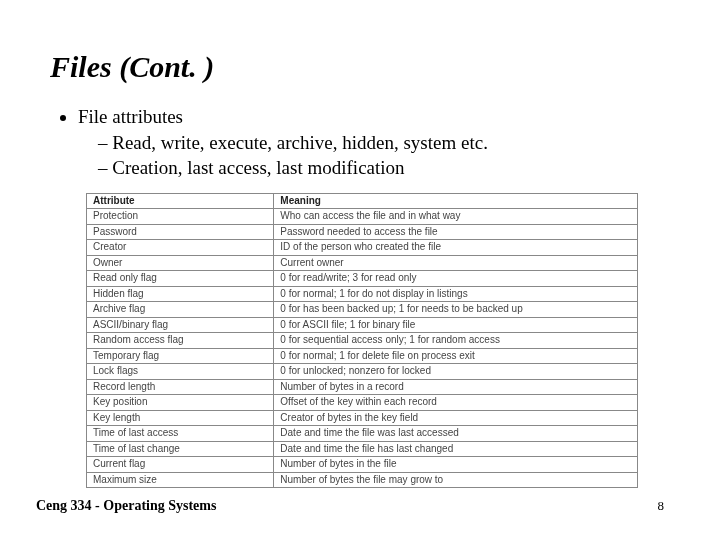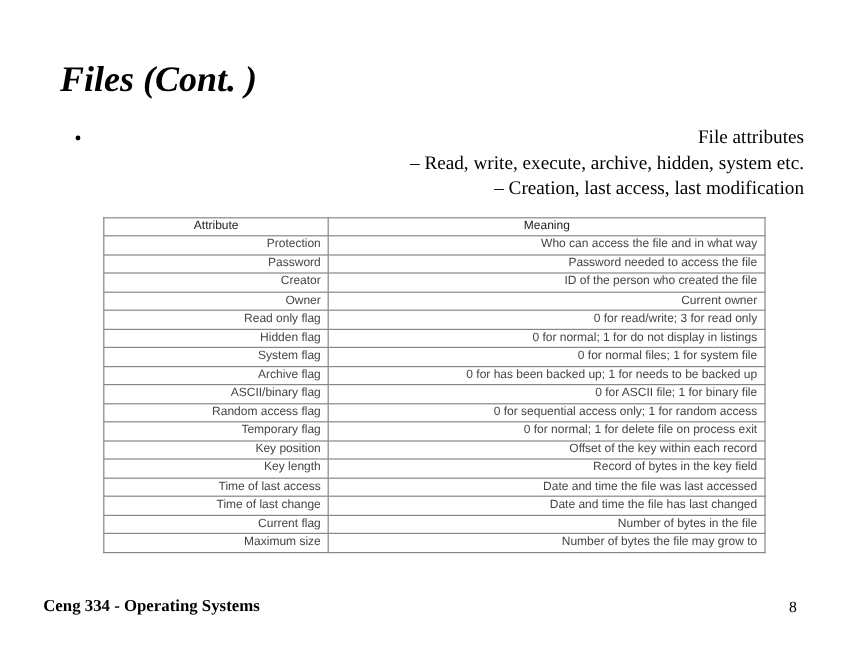--- a/index.html
+++ b/index.html
@@ -14,23 +14,22 @@
     }
     .title {
       font-size: 30px;
       font-weight: bold;
       font-style: italic;
       margin-bottom: 20px;
     }
     ul.outer {
       list-style: disc;
       padding-left: 28px;
-      font-size: 16px;
+      font-size: 19px;
       line-height: 1.35;
-      text-align: right;
     }
     ul.outer > li { margin-bottom: 2px; }
     ul.inner {
       list-style: none;
       padding-left: 20px;
     }
     ul.inner li::before {
       content: "– ";
     }
     .tablewrap {
@@ -39,28 +38,27 @@
     }
     table {
       border-collapse: collapse;
       width: 100%;
       font-family: Arial, Helvetica, sans-serif;
       font-size: 10px;
       color: #444;
     }
     th, td {
       border: 1px solid #888;
-      text-align: right;
+      text-align: left;
       padding: 1px 6px;
       line-height: 1.25;
       vertical-align: top;
     }
     th {
-      font-weight: normal;
-      text-align: center;
+      font-weight: bold;
       color: #222;
     }
     th:first-child, td:first-child { width: 34%; }
     .footer {
       position: absolute;
       left: 36px;
       bottom: 26px;
       font-size: 14px;
       font-weight: bold;
     }
@@ -113,46 +111,50 @@
         </tr>
         <tr>
           <td>Read only flag</td>
           <td>0 for read/write; 3 for read only</td>
         </tr>
         <tr>
           <td>Hidden flag</td>
           <td>0 for normal; 1 for do not display in listings</td>
         </tr>
         <tr>
-          <td>System flag</td>
-          <td>0 for normal files; 1 for system file</td>
-        </tr>
-        <tr>
           <td>Archive flag</td>
           <td>0 for has been backed up; 1 for needs to be backed up</td>
         </tr>
         <tr>
           <td>ASCII/binary flag</td>
           <td>0 for ASCII file; 1 for binary file</td>
         </tr>
         <tr>
           <td>Random access flag</td>
           <td>0 for sequential access only; 1 for random access</td>
         </tr>
         <tr>
           <td>Temporary flag</td>
           <td>0 for normal; 1 for delete file on process exit</td>
         </tr>
         <tr>
+          <td>Lock flags</td>
+          <td>0 for unlocked; nonzero for locked</td>
+        </tr>
+        <tr>
+          <td>Record length</td>
+          <td>Number of bytes in a record</td>
+        </tr>
+        <tr>
           <td>Key position</td>
           <td>Offset of the key within each record</td>
         </tr>
         <tr>
           <td>Key length</td>
-          <td>Record of bytes in the key field</td>
+          <td>Creator of bytes in the key field</td>
         </tr>
         <tr>
           <td>Time of last access</td>
           <td>Date and time the file was last accessed</td>
         </tr>
         <tr>
           <td>Time of last change</td>
           <td>Date and time the file has last changed</td>
         </tr>
         <tr>

